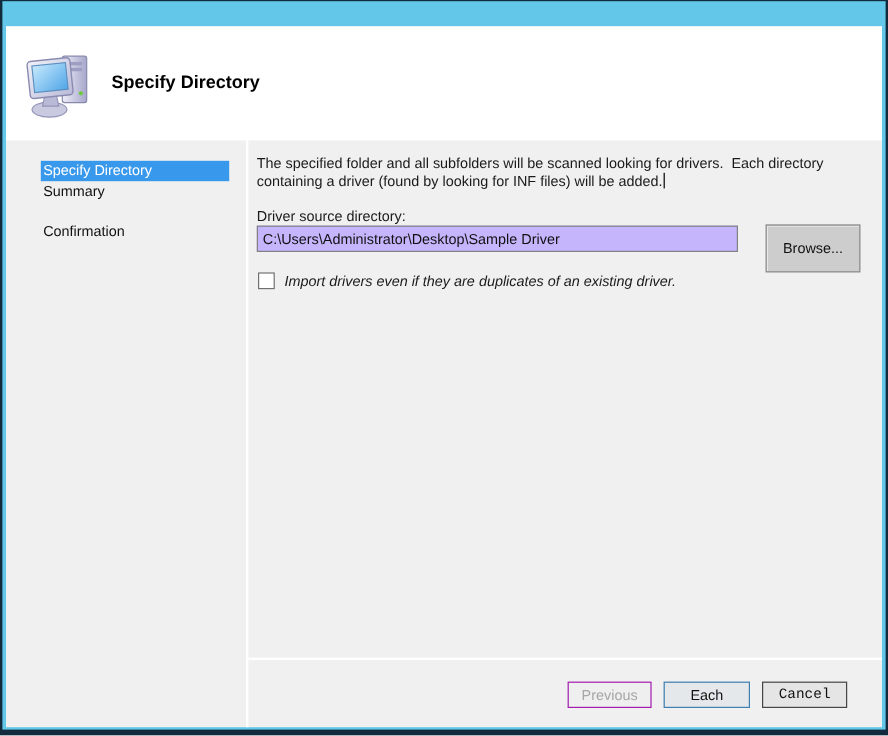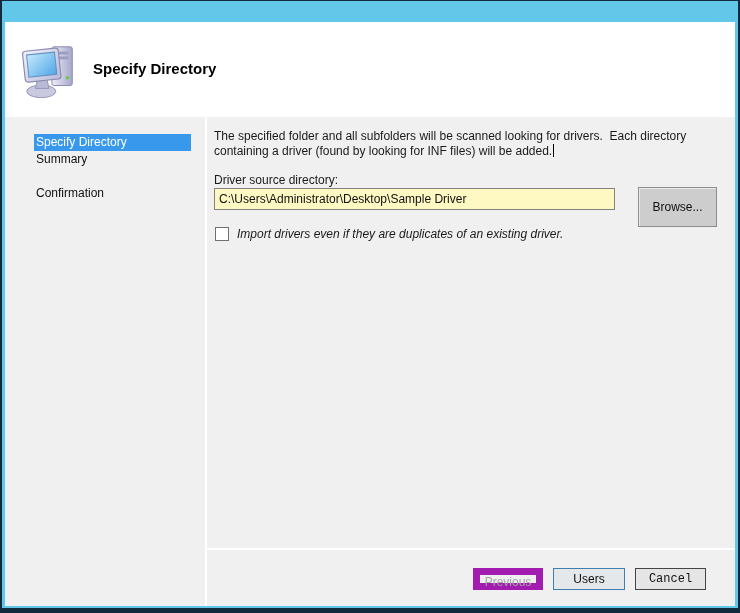--- a/index.html
+++ b/index.html
@@ -32,31 +32,31 @@
   .h-divider{position:absolute;left:202px;top:526px;right:0;height:2px;background:#FFFFFF;}
 
   .sidebar{position:absolute;left:0;top:95px;width:200px;bottom:0;}
   .sidebar-item{position:absolute;left:29px;width:157px;height:17px;line-height:16px;padding-left:2px;color:#111;cursor:default;}
   .sidebar-item.selected{background:var(--selection-blue);color:#FFFFFF;}
 
   .main{position:absolute;left:202px;top:95px;right:0;height:431px;}
   .description{position:absolute;left:7px;top:12px;width:497px;line-height:15px;white-space:pre-wrap;color:#1a1a1a;}
   .caret{display:inline-block;width:1px;height:13px;background:#000;vertical-align:-2px;margin-left:1px;}
   .source-label{position:absolute;left:7px;top:56px;color:#1a1a1a;}
-  .source-input{position:absolute;left:7px;top:71px;width:401px;height:22px;border:1px solid #828282;background:#fef9c3;
+  .source-input{position:absolute;left:7px;top:71px;width:401px;height:22px;border:1px solid #828282;background:#c4b5fd;
     font-family:"Liberation Sans","DejaVu Sans",sans-serif;font-size:12px;padding:0 4px;color:#111;outline:none;}
   .browse-btn{position:absolute;left:431px;top:70px;width:79px;height:40px;background:#CDCDCD;border:1px solid #8D8D8D;
     box-shadow:inset 1px 1px 0 #E9E9E9;font-family:Liberation Sans, sans-serif;font-size:12px;color:#111;cursor:pointer;}
   .checkbox-row{position:absolute;left:8px;top:110px;display:flex;align-items:center;}
   .checkbox{width:14px;height:14px;background:#FFFFFF;border:1px solid #707070;margin-right:8px;cursor:pointer;}
   .checkbox-label{color:#1a1a1a;font-style:italic;}
 
   .footer{position:absolute;left:0;top:528px;right:0;bottom:0;}
   .btn{position:absolute;top:18px;height:22px;font-family:"Liberation Sans","DejaVu Sans",sans-serif;font-size:12px;cursor:pointer;}
-  .btn-previous{left:468px;width:70px;background:#EFEFEF;border:7px solid #a21caf;color:#A6A6A6;cursor:default;}
+  .btn-previous{left:468px;width:70px;background:#EFEFEF;border:1px solid #a21caf;color:#A6A6A6;cursor:default;}
   .btn-next{left:548px;width:72px;background:#E5E8EA;border:1px solid #3C7FB1;color:#111;}
   .btn-cancel{left:630px;width:71px;background:#E5E5E5;border:1px solid #454545;color:#111;font-family:Liberation Mono, monospace;}
 </style>
 </head>
 <body>
 
 <div class="window">
   <div class="frame"></div>
 
 
@@ -112,18 +112,18 @@
       <div class="checkbox-row">
         <span class="checkbox"></span>
         <span class="checkbox-label">Import drivers even if they are duplicates of an existing driver.</span>
       </div>
     </div>
 
     <div class="h-divider"></div>
 
     <div class="footer">
       <button class="btn btn-previous" disabled="">Previous</button>
-      <button class="btn btn-next">Users</button>
+      <button class="btn btn-next">Each</button>
       <button class="btn btn-cancel">Cancel</button>
     </div>
 
   </div>
 </div>
 
 </body></html>

